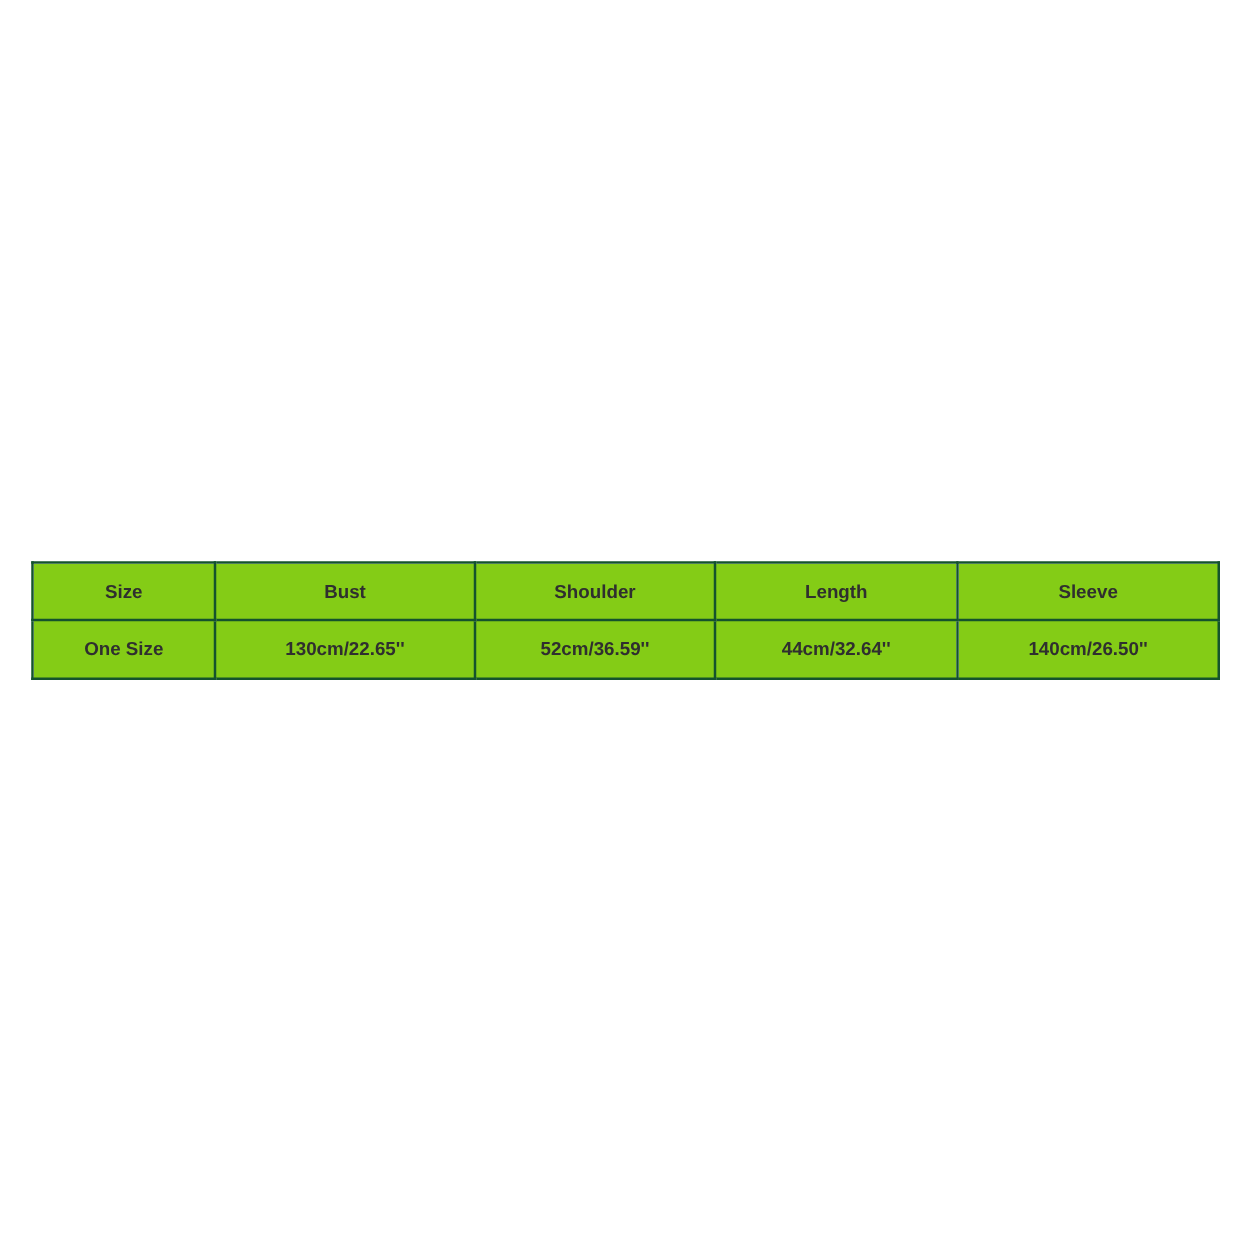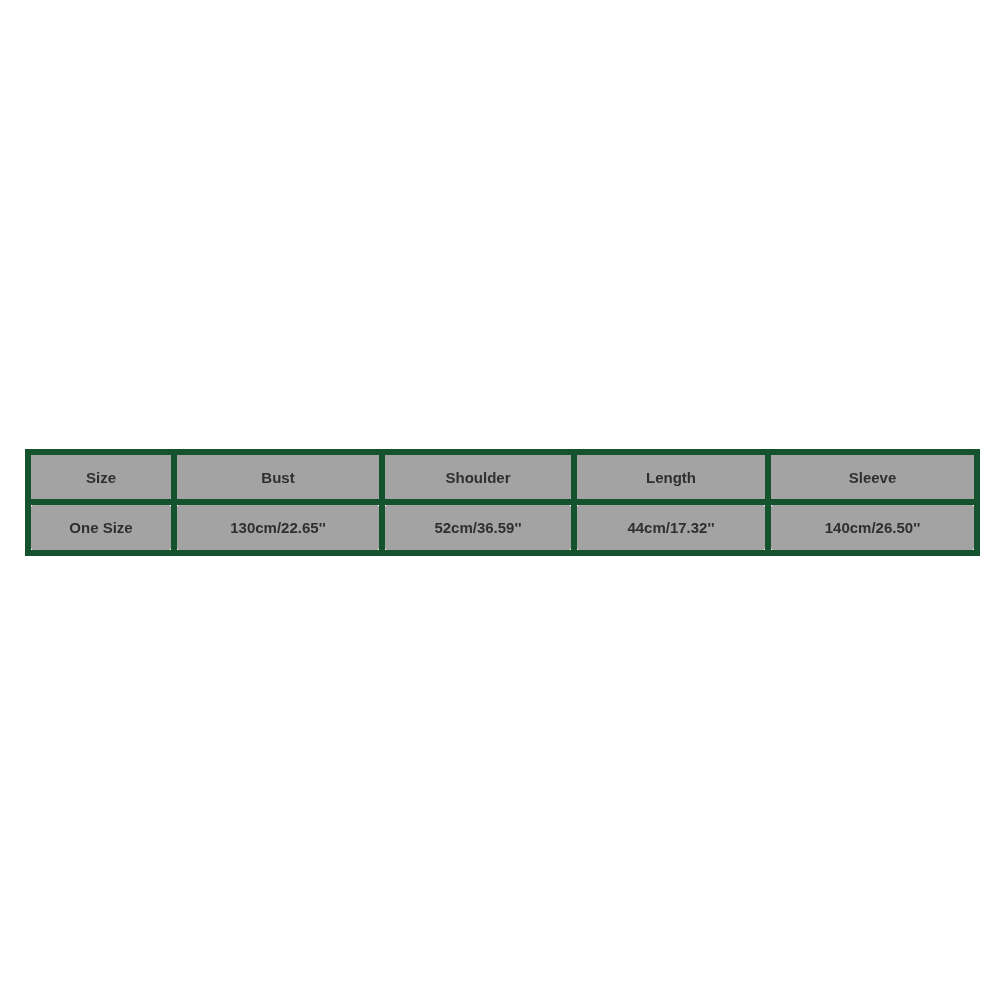--- a/index.html
+++ b/index.html
@@ -18,33 +18,33 @@
   table.size-chart {
     position: absolute;
     left: 25px;
     top: 449px;
     width: 950px;
     border-collapse: collapse;
     table-layout: fixed;
   }
   table.size-chart th,
   table.size-chart td {
-    border: 6px solid #14532d;
-    background: #a3a3a3;
+    border: 2px solid #14532d;
+    background: #84cc16;
     text-align: center;
     vertical-align: middle;
     font-size: 15px;
     font-weight: bold;
     color: #2f2f2f;
     padding: 0;
     overflow: hidden;
     white-space: nowrap;
   }
   table.size-chart th { height: 44px; }
-  table.size-chart td { height: 45px; border-radius: 13px; }
+  table.size-chart td { height: 45px; }
 </style>
 </head>
 <body>
 
 <div class="canvas">
 
   <table class="size-chart">
     <colgroup>
       <col style="width:146px">
       <col style="width:208px">
@@ -59,19 +59,19 @@
         <th>Shoulder</th>
         <th>Length</th>
         <th>Sleeve</th>
       </tr>
     </thead>
     <tbody>
       <tr>
         <td>One Size</td>
         <td>130cm/22.65''</td>
         <td>52cm/36.59''</td>
-        <td>44cm/17.32''</td>
+        <td>44cm/32.64''</td>
         <td>140cm/26.50''</td>
       </tr>
     </tbody>
   </table>
 
 </div>
 
 </body></html>

